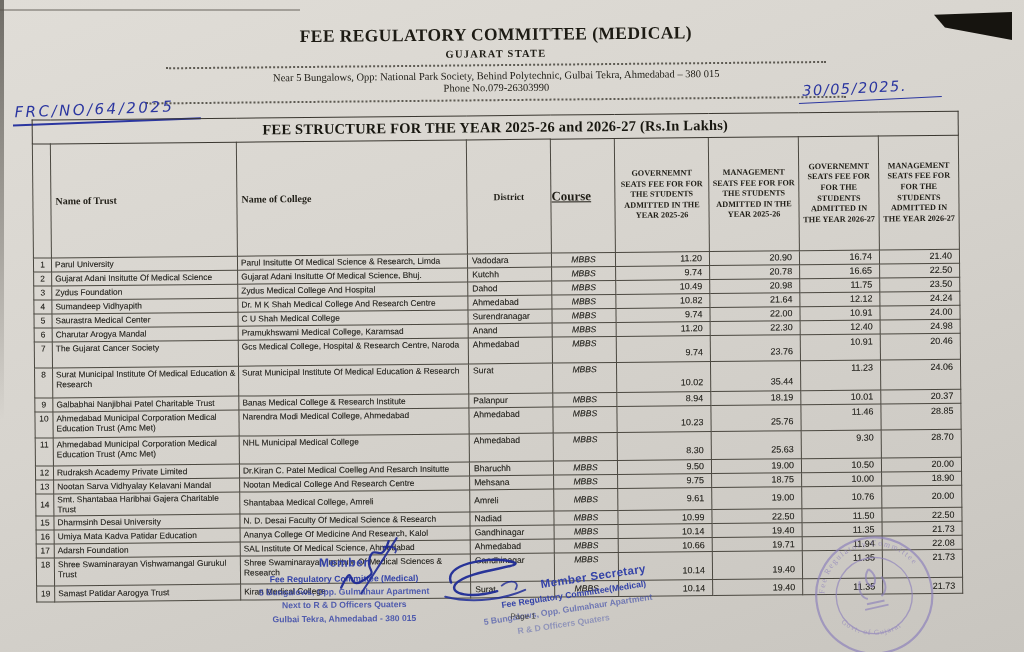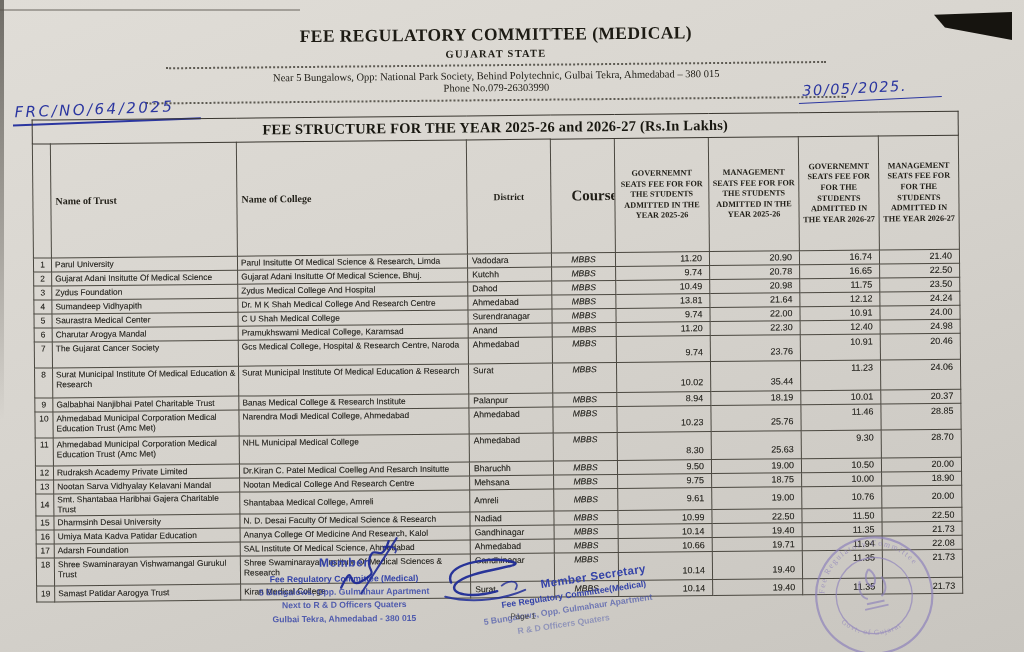--- a/index.html
+++ b/index.html
@@ -35,21 +35,21 @@
   table{position:absolute;left:33px;top:115px;width:927px;border-collapse:collapse;table-layout:fixed;
         color:#2b2a25;}
   td,th{border:1px solid #4b4840;overflow:hidden;}
   tr.title-row td{border:1.5px solid #3a3730;font-family:"Liberation Serif",serif;font-weight:700;
         font-size:14.5px;text-align:center;height:21px;letter-spacing:.2px;color:#181710;}
   tr.head-row th{height:77px;font-family:"Liberation Serif",serif;font-weight:700;vertical-align:middle;
         color:#201e17;}
   th.h-no{vertical-align:bottom;text-align:left;font-size:9px;padding:18px;}
   th.h-trust,th.h-college{text-align:left;font-size:10px;padding-left:4px;}
   th.h-district{text-align:center;font-size:9.5px;margin-left:40px;}
-  th.h-course{text-align:left;font-size:15px;padding-left:20px;}
+  th.h-course{text-align:left;font-size:13px;padding-left:0;text-decoration:underline;}
   th.h-fee{font-size:8.2px;line-height:1.3;text-align:center;padding:2px 3px;}
   tbody td{font-size:8.4px;line-height:1.15;padding:1px 2px;vertical-align:middle;
            text-shadow:0 0 .5px rgba(50,47,42,.5);}
   tbody tr{height:14px;}
   td.c-no{text-align:center;font-size:8.4px;}
   td.c-trust,td.c-college{text-align:left;padding-left:3px;}
   td.c-district{text-align:left;padding-left:4px;font-size:8.6px;}
   td.c-course{text-align:center;font-size:8.6px;font-style:italic;}
   td.fee{text-align:right;padding-right:7px;font-size:9px;}
   tr.tall td{vertical-align:top;padding-top:2px;}
@@ -156,21 +156,21 @@
             <td class="fee f25">20.98</td>
             <td class="fee f26">11.75</td>
             <td class="fee f26">23.50</td>
           </tr>
           <tr>
             <td class="c-no">4</td>
             <td class="c-trust">Sumandeep Vidhyapith</td>
             <td class="c-college">Dr. M K Shah Medical College And Research Centre</td>
             <td class="c-district">Ahmedabad</td>
             <td class="c-course">MBBS</td>
-            <td class="fee f25">13.81</td>
+            <td class="fee f25">10.82</td>
             <td class="fee f25">21.64</td>
             <td class="fee f26">12.12</td>
             <td class="fee f26">24.24</td>
           </tr>
           <tr>
             <td class="c-no">5</td>
             <td class="c-trust">Saurastra Medical Center</td>
             <td class="c-college">C U Shah Medical College</td>
             <td class="c-district">Surendranagar</td>
             <td class="c-course">MBBS</td>

